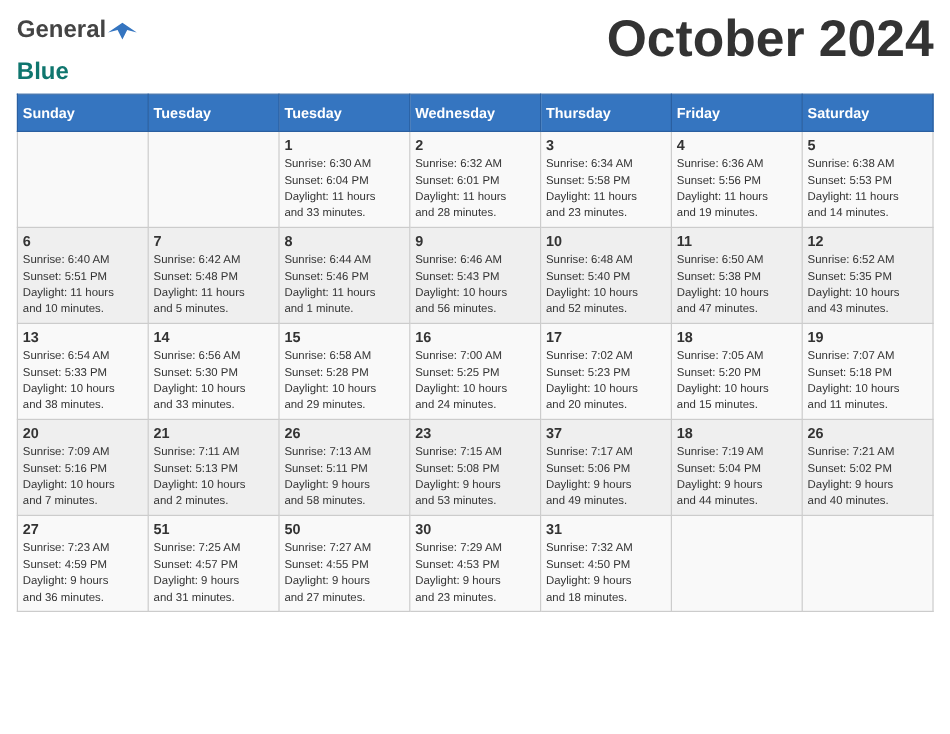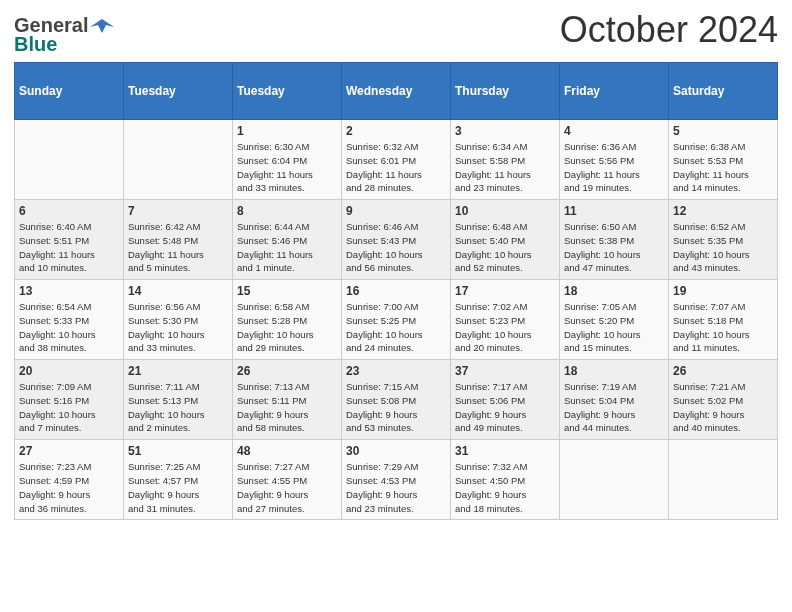--- a/index.html
+++ b/index.html
@@ -18,45 +18,46 @@
       display: flex;
       justify-content: space-between;
       align-items: flex-start;
       margin-bottom: 6px;
     }
     .logo {
       display: flex;
       flex-direction: column;
       align-items: flex-start;
       padding-top: 4px;
+      gap: 16px;
     }
     .title-block {
       text-align: right;
     }
     .month-title {
-      font-size: 36px;
-      font-weight: normal;
+      font-size: 43px;
+      font-weight: bold;
       color: #333;
       line-height: 1.1;
     }
     .location-title {
       font-size: 16px;
       color: #555;
     }
     table {
       width: 100%;
       border-collapse: collapse;
       table-layout: fixed;
     }
     thead tr th {
       background-color: #3575c0;
       color: #fff;
       font-size: 12px;
       font-weight: bold;
-      padding: 21px 4px;
+      padding: 8px 4px;
       text-align: left;
       border: 1px solid #2a5fa0;
     }
     tbody tr td {
       border: 1px solid #ccc;
       vertical-align: top;
       padding: 4px 4px;
       font-size: 9.5px;
       color: #333;
       height: 80px;
@@ -227,21 +228,21 @@
         <tr>
           <td>
             <span class="day-num">27</span>
             <div class="day-info">Sunrise: 7:23 AM<br>Sunset: 4:59 PM<br>Daylight: 9 hours<br>and 36 minutes.</div>
           </td>
           <td>
             <span class="day-num">51</span>
             <div class="day-info">Sunrise: 7:25 AM<br>Sunset: 4:57 PM<br>Daylight: 9 hours<br>and 31 minutes.</div>
           </td>
           <td>
-            <span class="day-num">48</span>
+            <span class="day-num">50</span>
             <div class="day-info">Sunrise: 7:27 AM<br>Sunset: 4:55 PM<br>Daylight: 9 hours<br>and 27 minutes.</div>
           </td>
           <td>
             <span class="day-num">30</span>
             <div class="day-info">Sunrise: 7:29 AM<br>Sunset: 4:53 PM<br>Daylight: 9 hours<br>and 23 minutes.</div>
           </td>
           <td>
             <span class="day-num">31</span>
             <div class="day-info">Sunrise: 7:32 AM<br>Sunset: 4:50 PM<br>Daylight: 9 hours<br>and 18 minutes.</div>
           </td>

